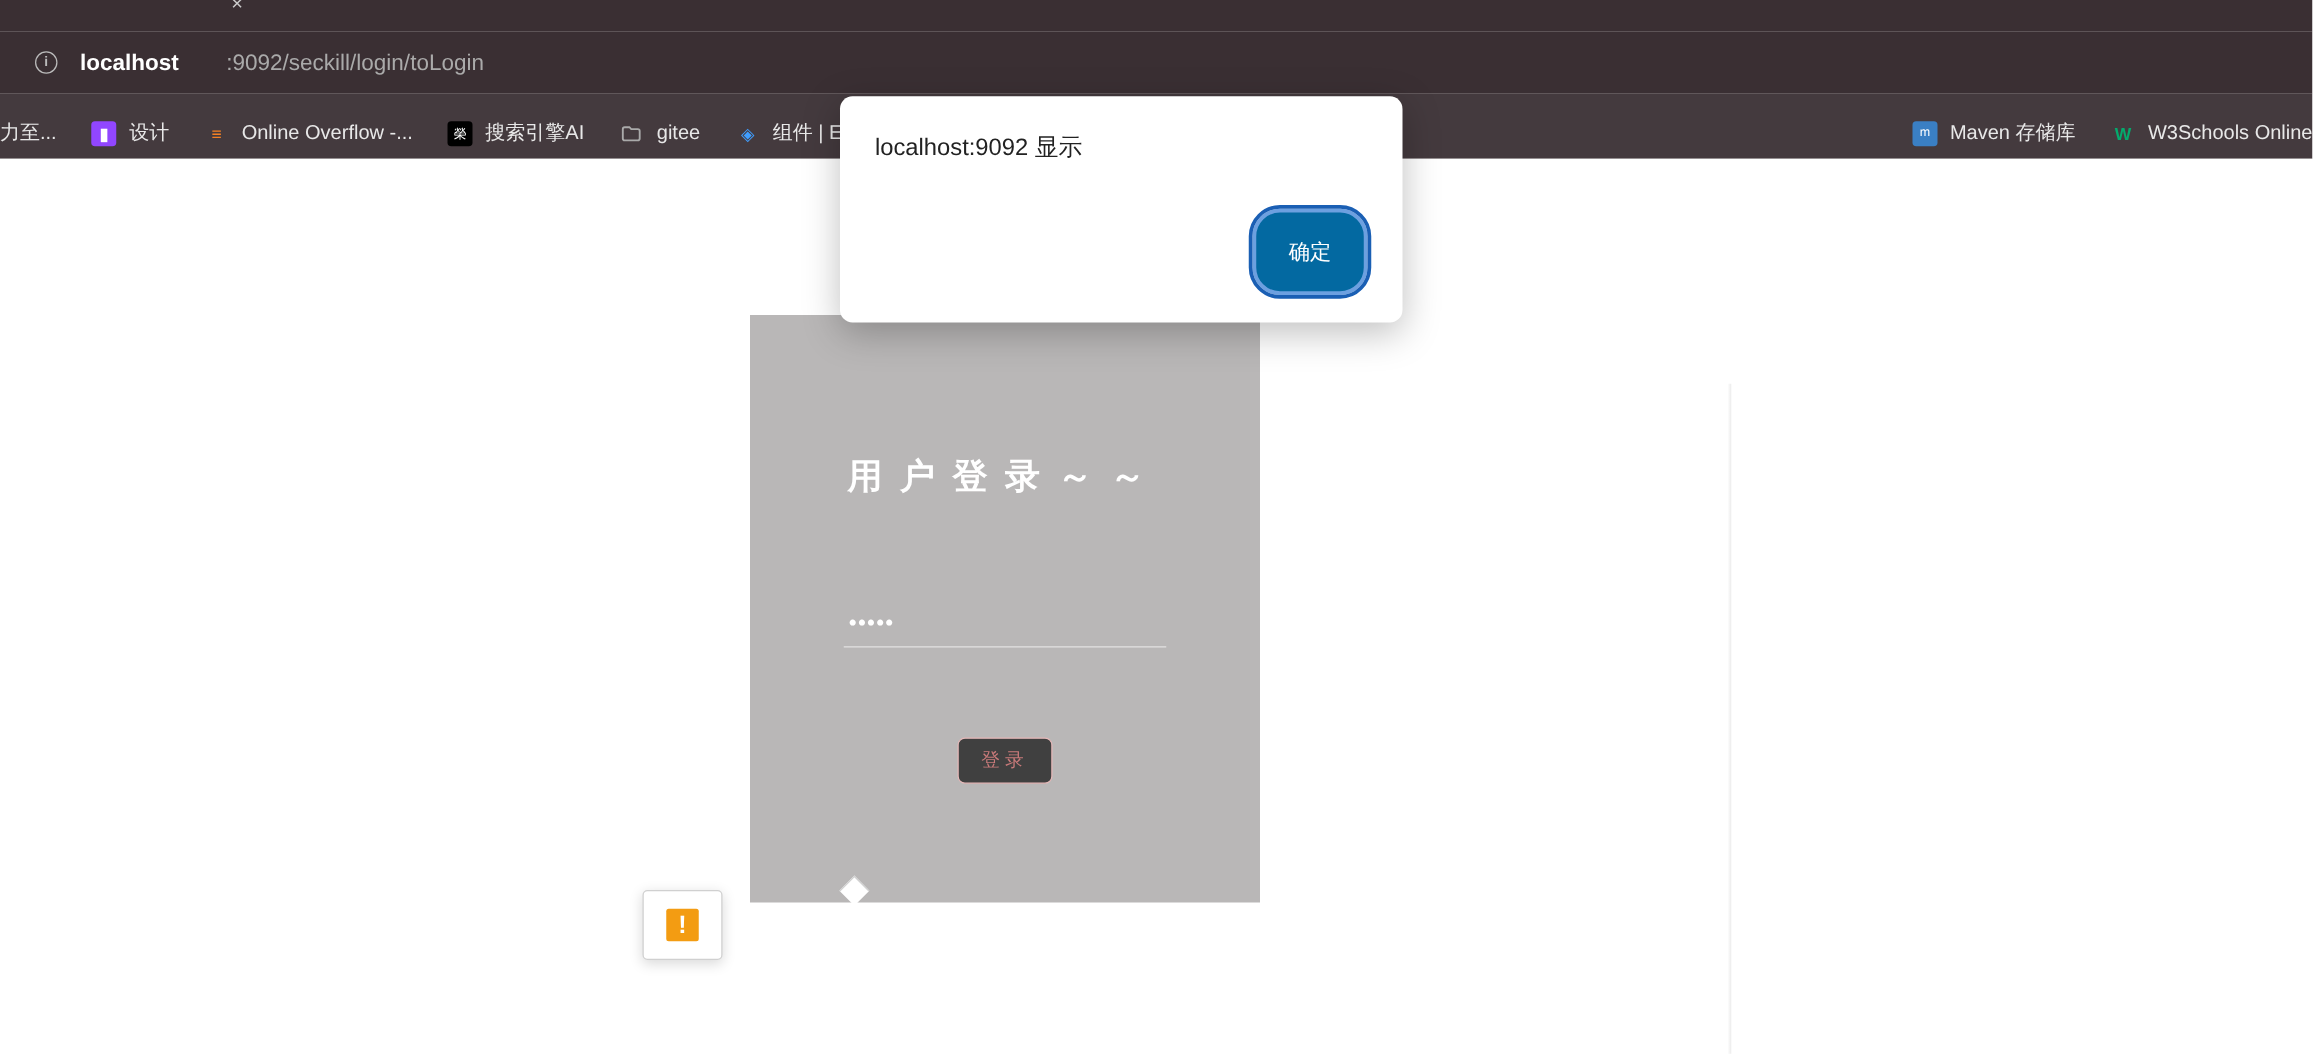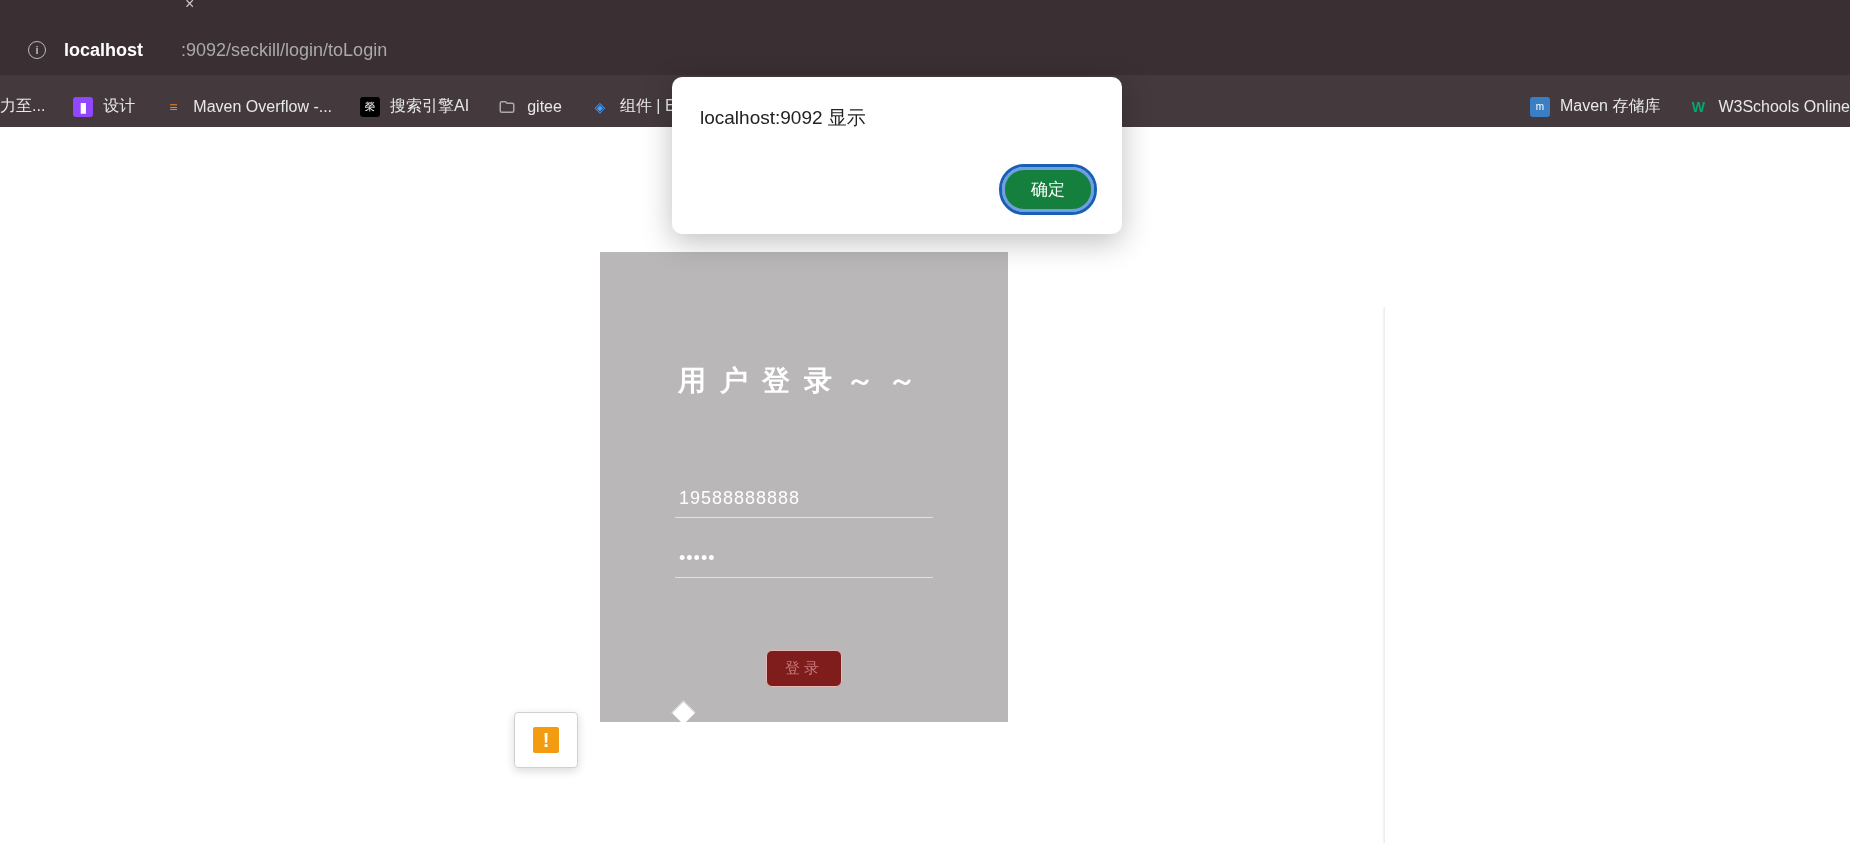--- a/index.html
+++ b/index.html
@@ -134,21 +134,21 @@
       padding: 8px 4px;
       outline: none;
       letter-spacing: 1px;
     }
     .login-input::placeholder {
       color: rgba(255,255,255,0.7);
     }
     .login-btn {
       margin-top: 50px;
       padding: 8px 18px;
-      background: #7f1d1d;
+      background: #404040;
       border: 1px solid #e5b8b8;
       border-radius: 6px;
       color: #c97a7a;
       font-size: 15px;
       letter-spacing: 4px;
       cursor: pointer;
     }
     
     .alert-dialog {
       position: absolute;
@@ -169,26 +169,26 @@
     .alert-message {
       font-size: 17px;
       color: #333;
     }
     .alert-actions {
       display: flex;
       justify-content: flex-end;
       margin-top: 36px;
     }
     .alert-ok-btn {
-      background: #15803d;
+      background: #0369a1;
       color: #fff;
       border: 3px solid #6ca0e0;
       outline: 3px solid #1a5fb4;
       border-radius: 22px;
-      padding: 8px 26px;
+      padding: 20px 26px;
       font-size: 17px;
       cursor: pointer;
     }
     
     .validation-tooltip {
       position: absolute;
       left: 514px;
       top: 585px;
       background: #fff;
       border: 1px solid #d0d0d0;
@@ -253,21 +253,21 @@
 <div class="bookmarks-bar">
   <div class="bookmark-item">
     <span>力至...</span>
   </div>
   <div class="bookmark-item">
     <span class="bm-icon twitch">▮</span>
     <span>设计</span>
   </div>
   <div class="bookmark-item">
     <span class="bm-icon stack">≡</span>
-    <span>Maven Overflow -...</span>
+    <span>Online Overflow -...</span>
   </div>
   <div class="bookmark-item">
     <span class="bm-icon search">榮</span>
     <span>搜索引擎AI</span>
   </div>
   <div class="bookmark-item">
     <span class="bm-icon folder">
       <svg width="18" height="18" viewBox="0 0 24 24" fill="none" stroke="currentColor" stroke-width="2">
           <path d="M3 7v10a2 2 0 002 2h14a2 2 0 002-2V9a2 2 0 00-2-2h-7l-2-2H5a2 2 0 00-2 2z"></path>
         </svg>
@@ -289,21 +289,20 @@
   </div>
 </div>
 
 <div class="page-content">
 
   <div class="side-shadow"></div>
 
   <div class="login-card">
     <div class="login-title">用户登录～～</div>
     <div class="login-form">
-      <input class="login-input" type="text" value="19588888888" style="">
       <input class="login-input" type="text" value="•••••" style="">
       <button class="login-btn">登录</button>
     </div>
   </div>
 
   <div class="validation-tooltip">
     <span class="warn-icon">!</span>
   </div>
 
 </div>

